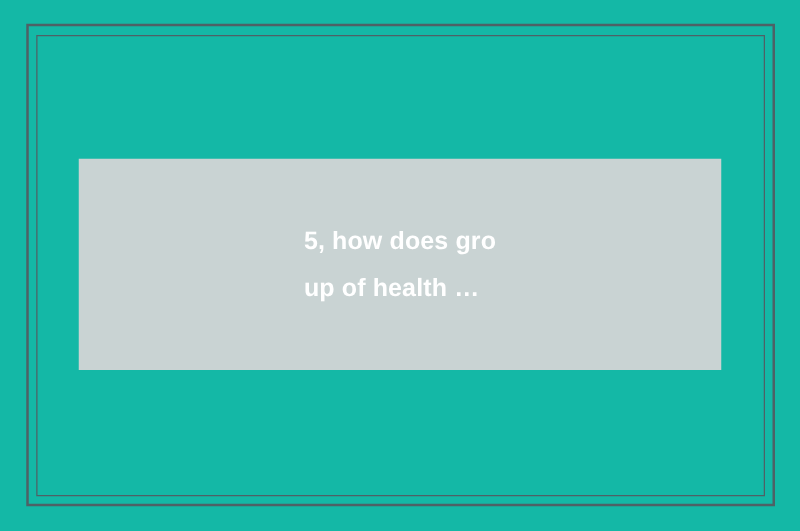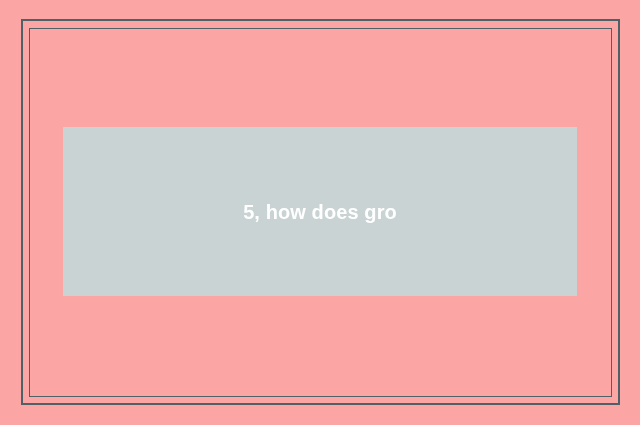--- a/index.html
+++ b/index.html
@@ -12,21 +12,21 @@
     background: #f0fcfd;
     font-family: "Liberation Sans", sans-serif;
     overflow: hidden;
   }
 
   
   #canvas {
     position: relative;
     width: 640px;
     height: 425px;
-    background: #fca5a5;
+    background: #14b8a6;
   }
 
   
   #outer-frame {
     position: absolute;
     left: 21px;
     top: 19px;
     width: 599px;
     height: 386px;
     box-sizing: border-box;
@@ -79,16 +79,17 @@
 
 <div id="canvas">
 
   <div id="outer-frame"></div>
 
   <div id="inner-frame"></div>
 
   <div id="media-panel">
     <div id="caption-block">
       <span class="caption-line">5, how does gro</span>
+      <span class="caption-line">up of health …</span>
     </div>
   </div>
 
 </div>
 
 </body></html>

